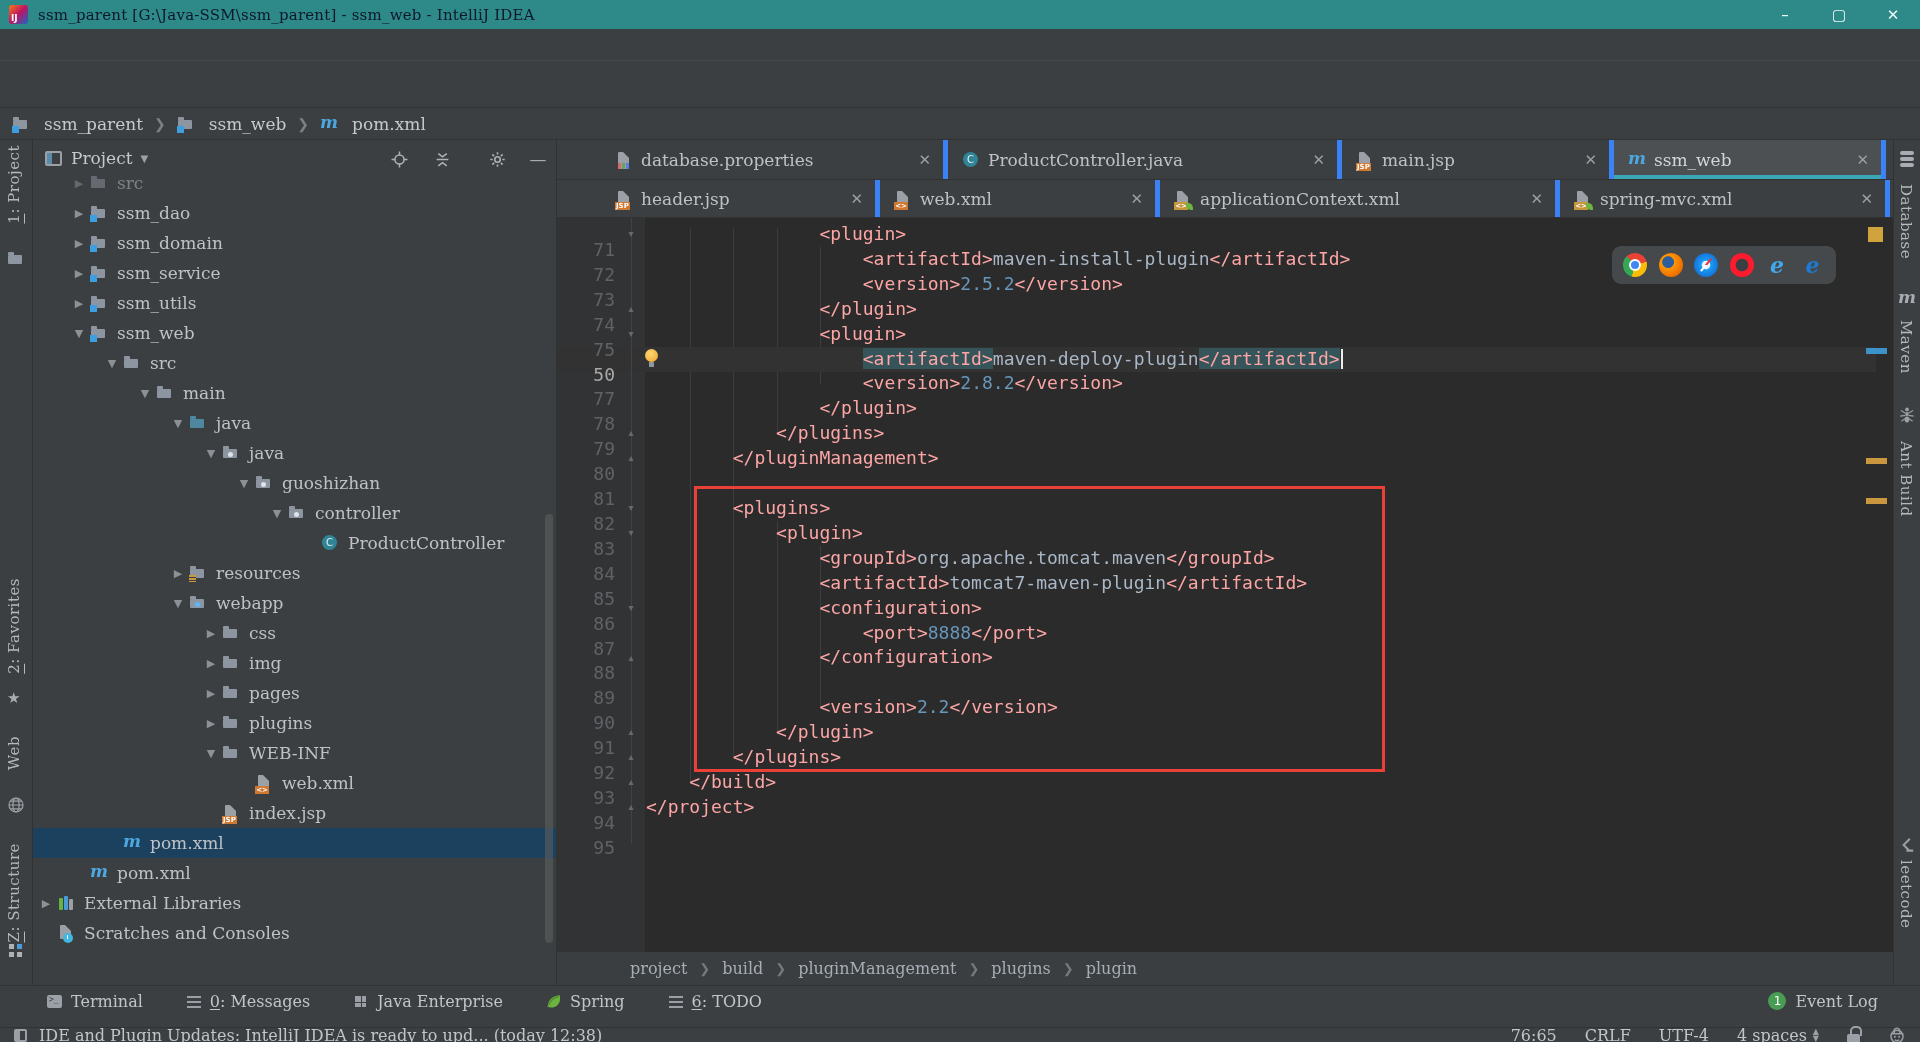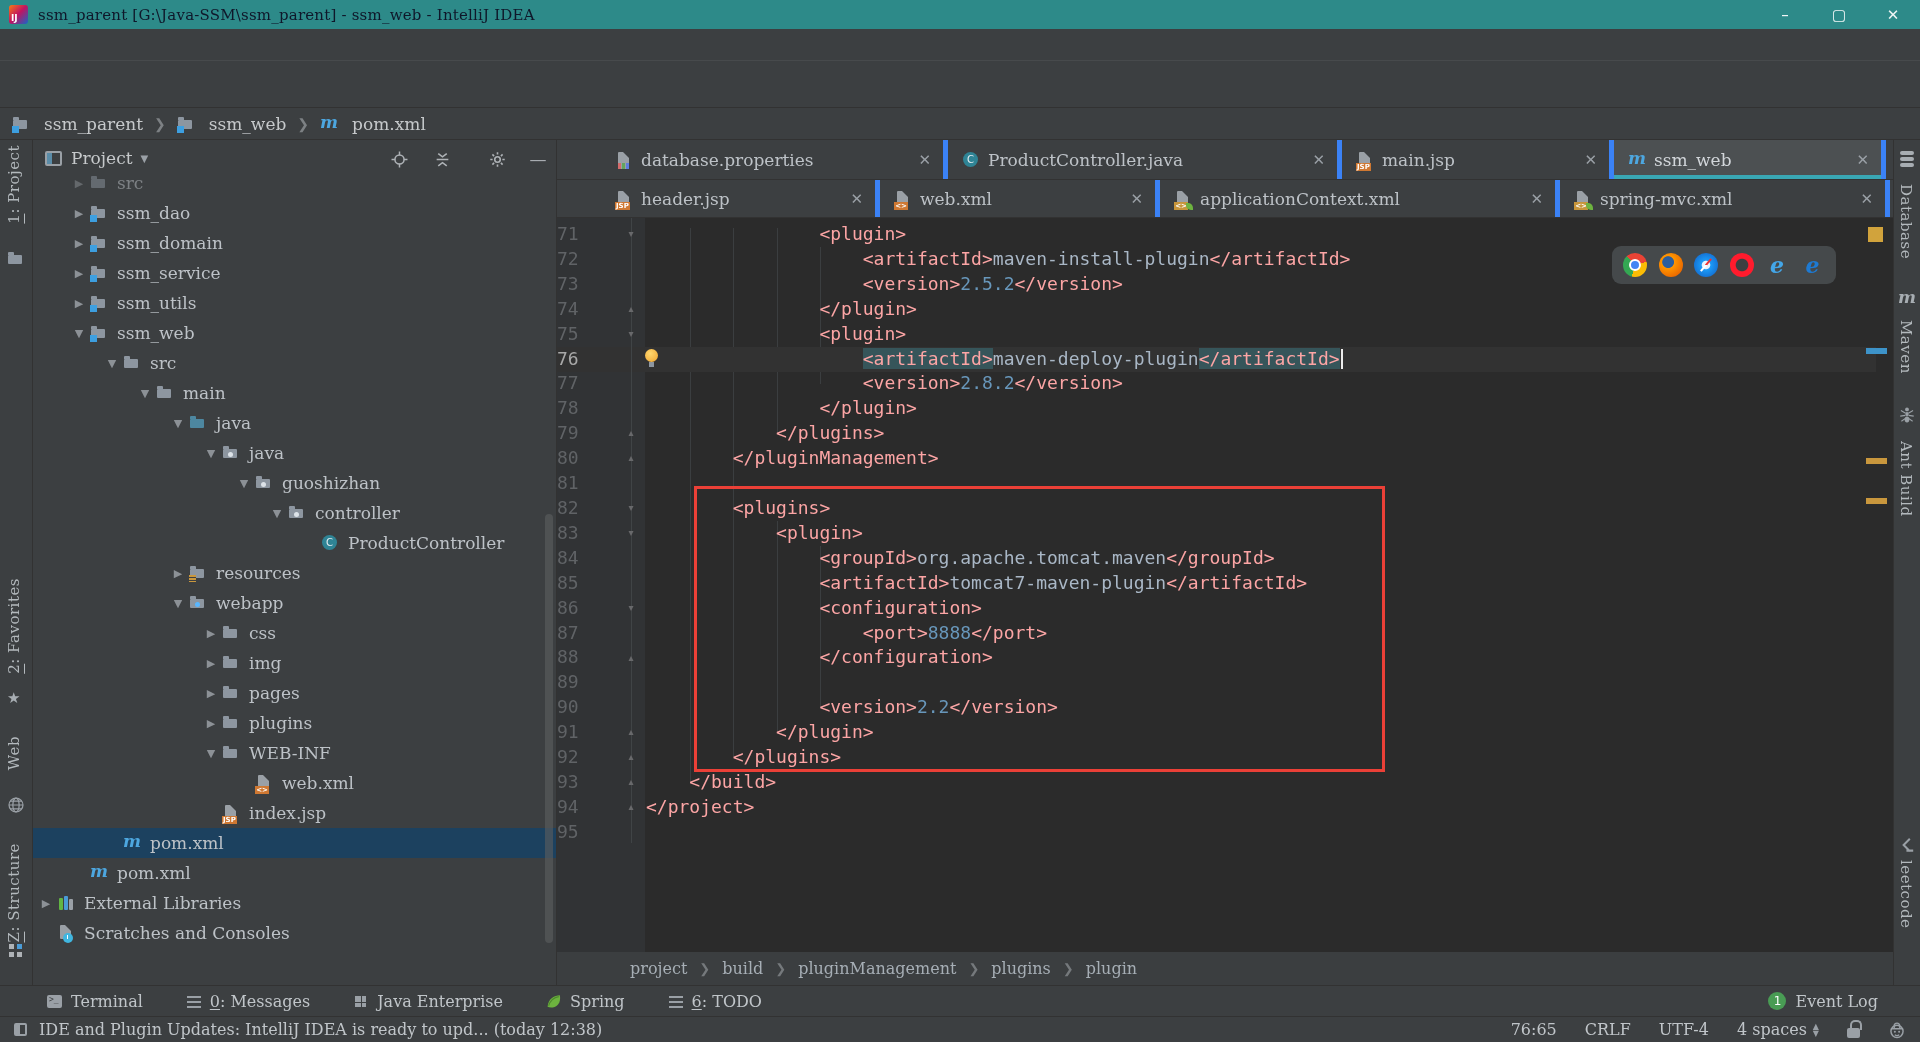--- a/index.html
+++ b/index.html
@@ -88,21 +88,21 @@
   .etab{display:flex;align-items:center;padding:0 12px 0 14px;border-right:5px solid #3b82f6;font-size:17px;color:#bdc2c7;box-sizing:border-box;position:relative;flex:none}
   .etab .ic{margin-right:8px}
   .etab.active{background:#4c5052;color:#d2d6da}
   .etab.active::after{content:"";position:absolute;left:0;right:0;bottom:0;height:4px;background:#39a7b4}
   .tabx{margin-left:auto;color:#9aa0a6;font-size:15px;padding-left:12px;font-family:"DejaVu Sans",sans-serif}
   .codearea{position:absolute;left:0;right:0;top:78px;bottom:33px;overflow:hidden}
   .gutterbg{position:absolute;left:0;top:0;bottom:0;width:88px;background:#313335}
   .iguide{position:absolute;width:1px;background:#3b3e40}
   .caretband{position:absolute;left:0;top:129px;width:1319px;height:25px;background:#323232}
   .foldline{position:absolute;left:74px;top:0;height:625px;width:1px;background:#404446}
-  .gutter{position:absolute;left:0;top:4px;width:58px;font:18px/24.92px "DejaVu Sans Mono",monospace;color:#606366;text-align:left}
+  .gutter{position:absolute;left:0;top:20px;width:58px;font:18px/24.92px "DejaVu Sans Mono",monospace;color:#606366;text-align:right}
   .gnum{height:24.92px}
   .gnum.cur{color:#a8a8a8}
   .fmark{position:absolute;left:64px;width:20px;text-align:center;color:#68696b;font-size:10px;line-height:24.92px;height:24.92px;font-family:"DejaVu Sans",sans-serif}
   .codelines{position:absolute;left:89px;top:4px;font:18px/24.92px "DejaVu Sans Mono",monospace;white-space:pre;color:#a9b7c6}
   .cl{height:24.92px}
   .tg{color:#fca5a5}
   .nm{color:#6897bb}
   .mt{background:#36555a}
   .caret{display:inline-block;width:2px;height:20px;background:#ececec;vertical-align:text-bottom;margin-left:1px}
   .redbox{position:absolute;left:137px;top:268px;width:691px;height:286px;border:3px solid #eb4037;box-sizing:border-box;z-index:5}
@@ -120,21 +120,21 @@
   .smark{position:absolute;left:1309px;width:21px;height:6px;z-index:4}
   .ecrumbs{position:absolute;left:0;right:0;bottom:0;height:33px;background:#3b3e40;display:flex;align-items:center;padding-left:73px;font-size:16px;color:#a6aeb5}
   .ecsep{color:#75797c;margin:0 12px;font-size:13px}
   
   .twbar{position:absolute;left:0;right:0;bottom:26px;height:31px;background:#3c3f41;border-top:1px solid #323232;display:flex;align-items:center;font-size:16px;color:#c0c5c9;box-sizing:border-box}
   .twitem{display:flex;align-items:center;margin-left:42px}
   .twitem:first-child{margin-left:46px}
   .twitem .ic{margin-right:8px;width:17px;height:17px}
   .eventlog{margin-left:auto;margin-right:42px;display:flex;align-items:center}
   .badge{width:18px;height:18px;border-radius:50%;background:#499c54;color:#fff;font-size:12px;line-height:18px;text-align:center;margin-right:9px;font-family:"DejaVu Sans",sans-serif}
-  .statusbar{position:absolute;left:0;right:0;bottom:0;height:26px;background:#3c3f41;border-top:1px solid #323232;display:flex;align-items:center;padding:0 14px;box-sizing:border-box;font-size:16px;color:#c0c5c9}
+  .statusbar{position:absolute;left:0;right:0;bottom:0;height:15px;background:#3c3f41;border-top:1px solid #323232;display:flex;align-items:center;padding:0 14px;box-sizing:border-box;font-size:16px;color:#c0c5c9}
   .sbico{width:13px;height:13px;border:2px solid #9aa0a6;border-radius:2px;position:relative;margin-right:12px;box-sizing:border-box}
   .sbico::after{content:"";position:absolute;left:0;top:0;width:4px;height:9px;background:#9aa0a6}
   .stright{margin-left:auto;display:flex;align-items:center;gap:28px}
   .stitem{display:flex;align-items:center;gap:6px}
   .updn{display:inline-flex;flex-direction:column;font-size:8px;line-height:7px;color:#9aa0a6}
   .unlock{width:13px;height:10px;background:#9aa0a6;border-radius:2px;position:relative;margin-top:7px}
   .unlock::before{content:"";position:absolute;right:-2px;top:-8px;width:8px;height:8px;border:2px solid #9aa0a6;border-bottom:none;border-radius:5px 5px 0 0}
   u{text-underline-offset:2px}
 </style>
 </head>
@@ -517,21 +517,21 @@
         <div class="iguide" style="left:263px;top:29px;height:137px"></div>
         <div class="iguide" style="left:263px;top:328px;height:162px"></div>
         <div class="caretband"></div>
         <div class="foldline"></div>
         <div class="gutter">
           <div class="gnum">71</div>
           <div class="gnum">72</div>
           <div class="gnum">73</div>
           <div class="gnum">74</div>
           <div class="gnum">75</div>
-          <div class="gnum cur">76</div>
+          <div class="gnum cur">50</div>
           <div class="gnum">77</div>
           <div class="gnum">78</div>
           <div class="gnum">79</div>
           <div class="gnum">80</div>
           <div class="gnum">81</div>
           <div class="gnum">82</div>
           <div class="gnum">83</div>
           <div class="gnum">84</div>
           <div class="gnum">85</div>
           <div class="gnum">86</div>

